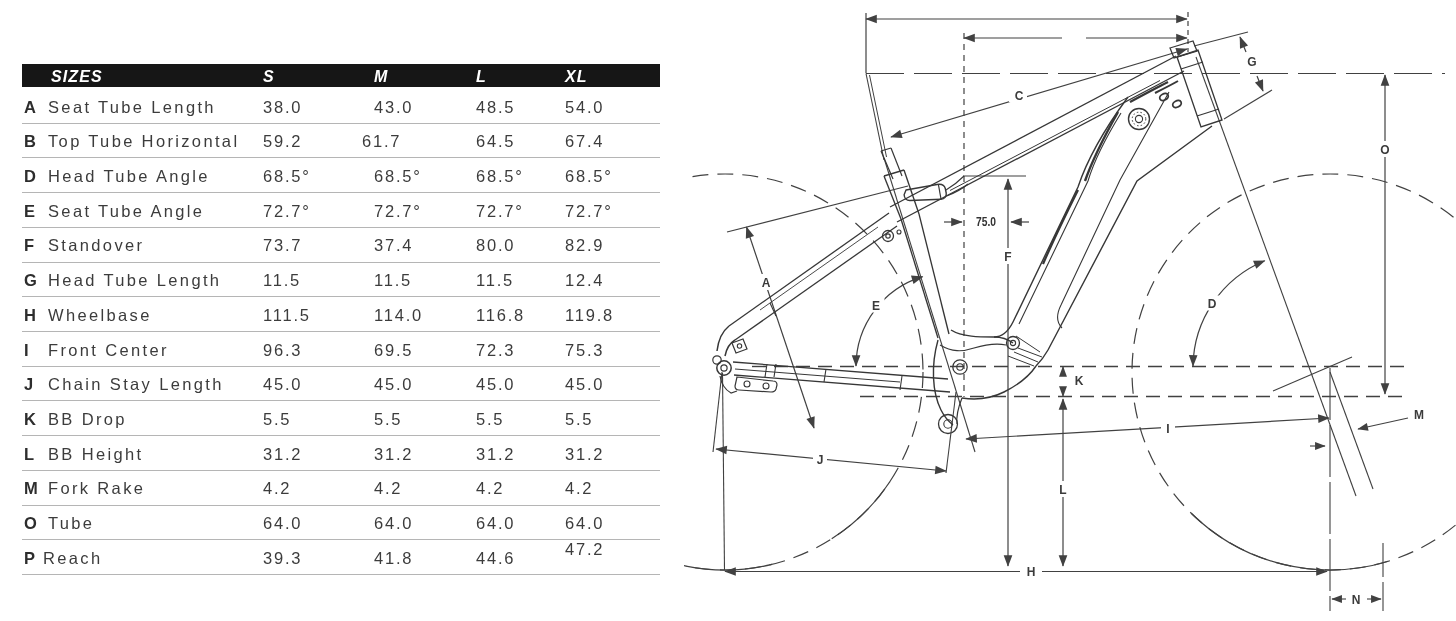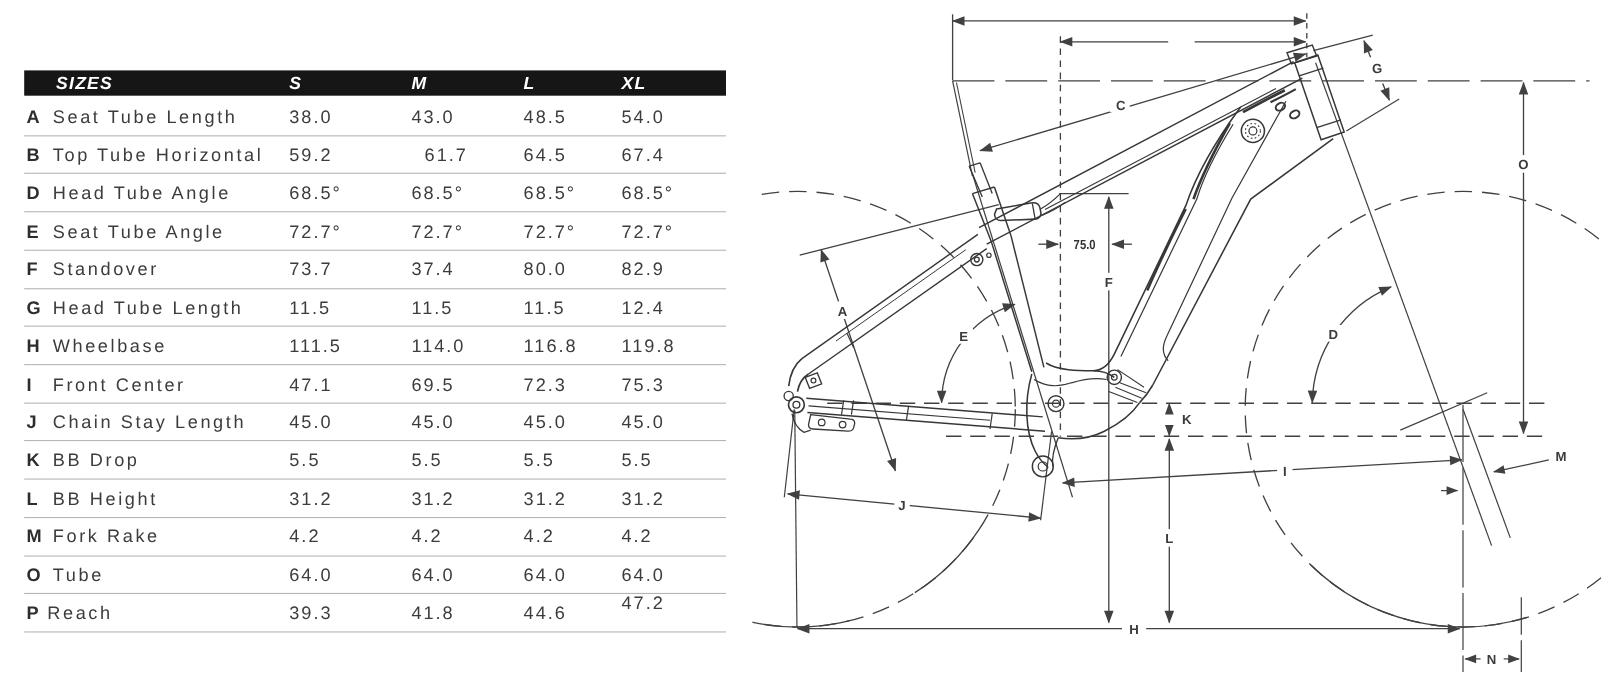--- a/index.html
+++ b/index.html
@@ -19,21 +19,21 @@
 <span class="rl" style="left:24px;top:97.5px">A</span>
 <span class="rn" style="left:48px;top:97.5px">Seat Tube Length</span>
 <span class="rv" style="left:263px;top:97.5px">38.0</span>
 <span class="rv" style="left:374px;top:97.5px">43.0</span>
 <span class="rv" style="left:476px;top:97.5px">48.5</span>
 <span class="rv" style="left:565px;top:97.5px">54.0</span>
 <div class="sep" style="top:157.3px"></div>
 <span class="rl" style="left:24px;top:132.2px">B</span>
 <span class="rn" style="left:48px;top:132.2px">Top Tube Horizontal</span>
 <span class="rv" style="left:263px;top:132.2px">59.2</span>
-<span class="rv" style="left:386px;top:132.2px">61.7</span>
+<span class="rv" style="left:362px;top:132.2px">61.7</span>
 <span class="rv" style="left:476px;top:132.2px">64.5</span>
 <span class="rv" style="left:565px;top:132.2px">67.4</span>
 <div class="sep" style="top:192.0px"></div>
 <span class="rl" style="left:24px;top:166.9px">D</span>
 <span class="rn" style="left:48px;top:166.9px">Head Tube Angle</span>
 <span class="rv" style="left:263px;top:166.9px">68.5°</span>
 <span class="rv" style="left:374px;top:166.9px">68.5°</span>
 <span class="rv" style="left:476px;top:166.9px">68.5°</span>
 <span class="rv" style="left:565px;top:166.9px">68.5°</span>
 <div class="sep" style="top:226.8px"></div>
@@ -60,21 +60,21 @@
 <div class="sep" style="top:330.9px"></div>
 <span class="rl" style="left:24px;top:305.8px">H</span>
 <span class="rn" style="left:48px;top:305.8px">Wheelbase</span>
 <span class="rv" style="left:263px;top:305.8px">111.5</span>
 <span class="rv" style="left:374px;top:305.8px">114.0</span>
 <span class="rv" style="left:476px;top:305.8px">116.8</span>
 <span class="rv" style="left:565px;top:305.8px">119.8</span>
 <div class="sep" style="top:365.6px"></div>
 <span class="rl" style="left:24px;top:340.5px">I</span>
 <span class="rn" style="left:48px;top:340.5px">Front Center</span>
-<span class="rv" style="left:263px;top:340.5px">47.1</span>
+<span class="rv" style="left:263px;top:340.5px">96.3</span>
 <span class="rv" style="left:374px;top:340.5px">69.5</span>
 <span class="rv" style="left:476px;top:340.5px">72.3</span>
 <span class="rv" style="left:565px;top:340.5px">75.3</span>
 <div class="sep" style="top:400.4px"></div>
 <span class="rl" style="left:24px;top:375.3px">J</span>
 <span class="rn" style="left:48px;top:375.3px">Chain Stay Length</span>
 <span class="rv" style="left:263px;top:375.3px">45.0</span>
 <span class="rv" style="left:374px;top:375.3px">45.0</span>
 <span class="rv" style="left:476px;top:375.3px">45.0</span>
 <span class="rv" style="left:565px;top:375.3px">45.0</span>

